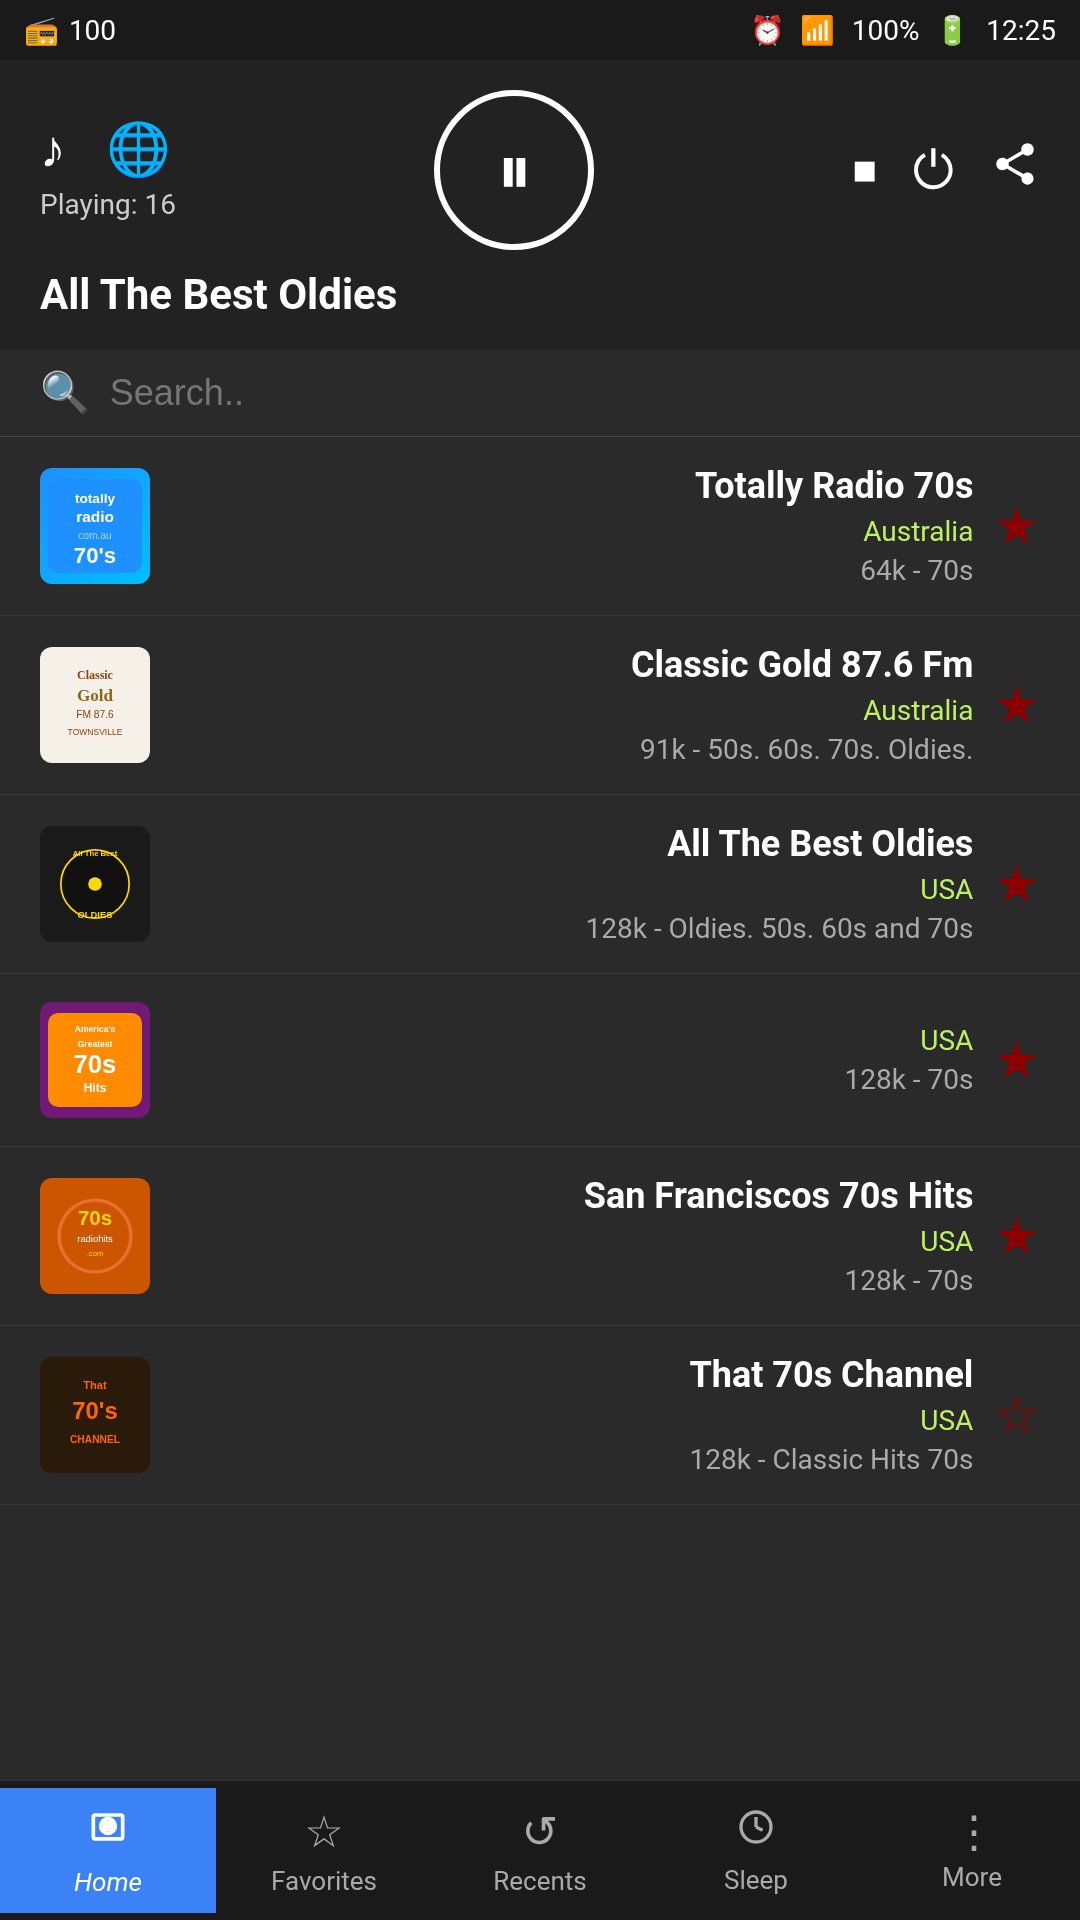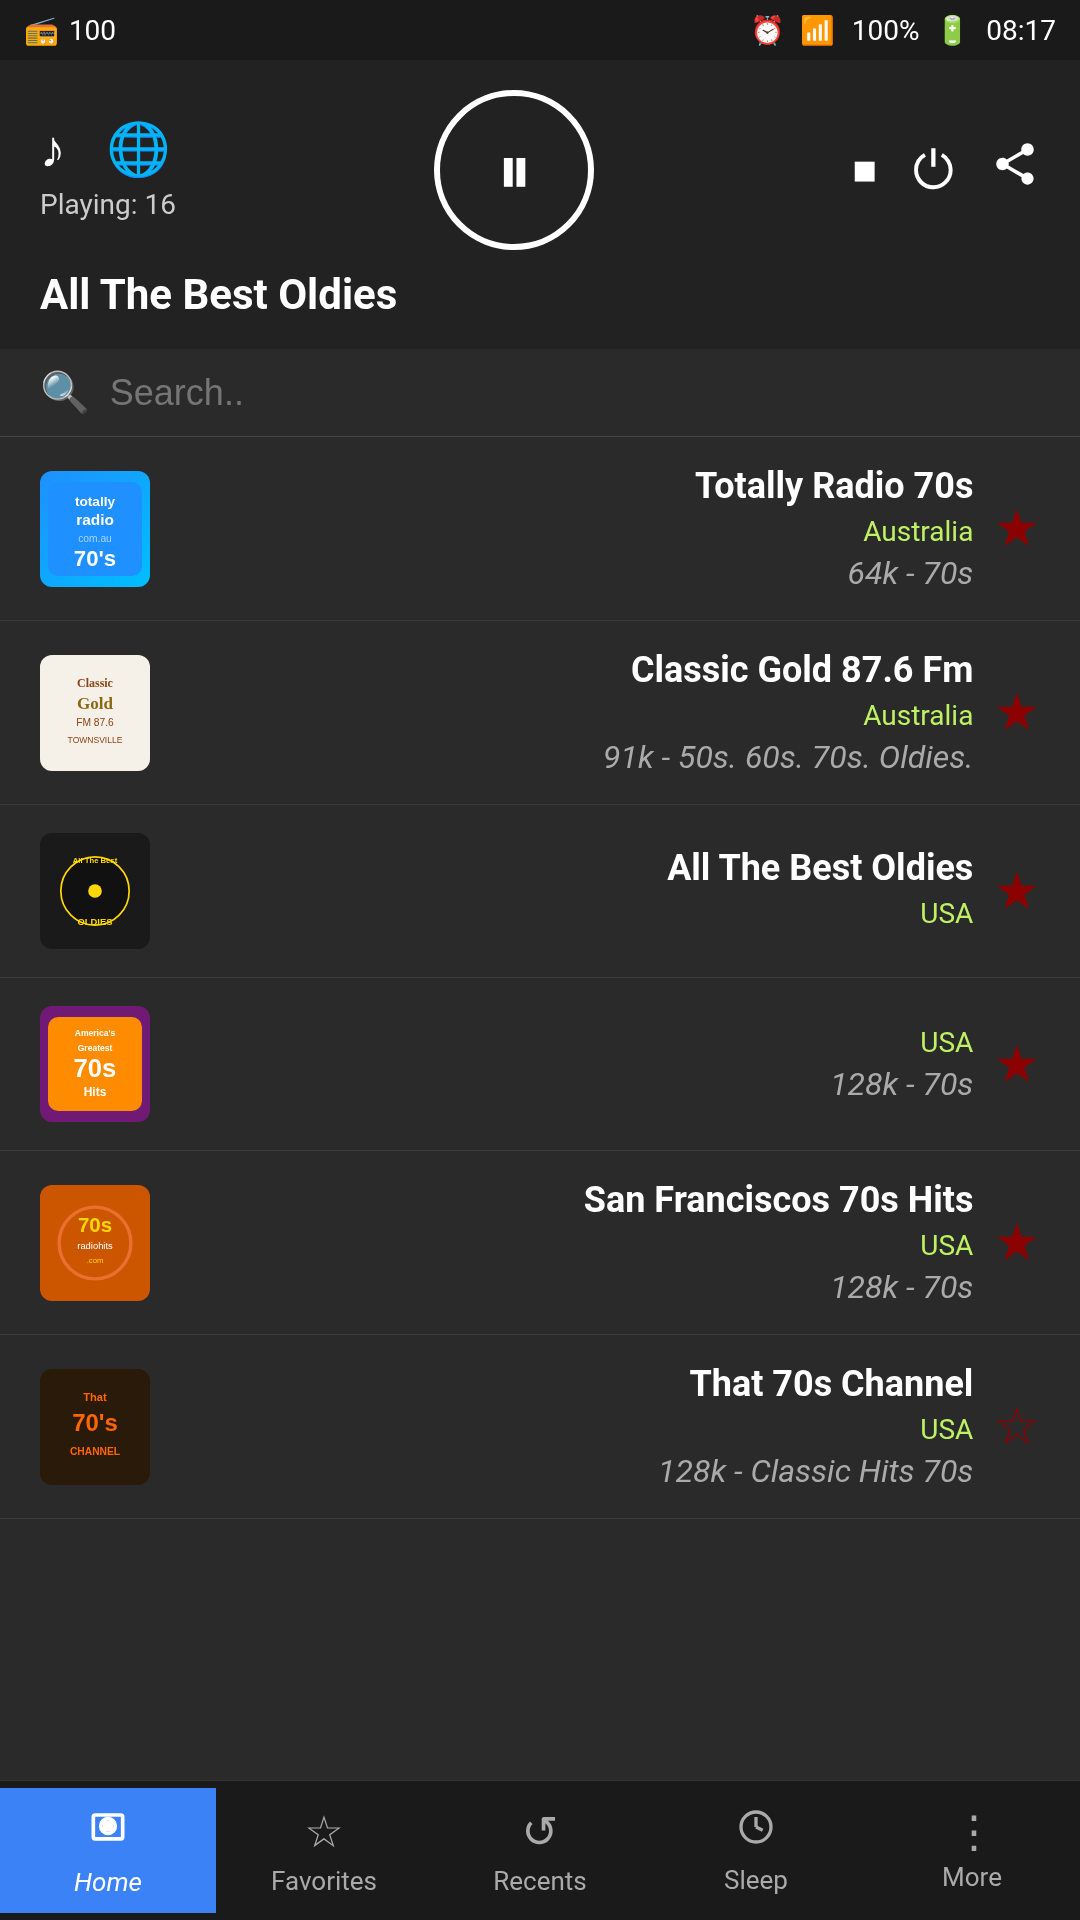--- a/index.html
+++ b/index.html
@@ -164,23 +164,22 @@
       font-weight: bold;
       color: #fff;
       margin-bottom: 8px;
     }
     .station-country {
       font-size: 28px;
       color: #bef264;
       margin-bottom: 6px;
     }
     .station-bitrate {
-      font-size: 32px;
+      font-size: 28px;
       color: #aaa;
-      font-style: italic;
     }
     .star-icon {
       font-size: 52px;
       cursor: pointer;
       margin-left: 20px;
       flex-shrink: 0;
     }
     .star-filled { color: #8b0000; }
     .star-empty { color: #8b0000; }
 
@@ -237,21 +236,21 @@
 <div class="status-bar">
   <div class="status-left">
     <span style="font-size:28px;">📻</span>
     <span>100</span>
   </div>
   <div class="status-right">
     <span>⏰</span>
     <span>📶</span>
     <span>100%</span>
     <span>🔋</span>
-    <span>08:17</span>
+    <span>12:25</span>
   </div>
 </div>
 
 <div class="player-header">
   <div class="player-controls-row">
 
     <div class="player-left">
       <div class="player-icons-row">
         <span class="music-note-icon">♪</span>
         <span class="globe-icon">🌐</span>
@@ -332,20 +331,21 @@
           <circle cx="55" cy="55" r="40" fill="#111" stroke="#ffd700" stroke-width="2"></circle>
           <circle cx="55" cy="55" r="8" fill="#ffd700"></circle>
           <text x="55" y="22" text-anchor="middle" font-size="9" font-weight="bold" fill="#ffd700" font-family="Arial">All The Best</text>
           <text x="55" y="95" text-anchor="middle" font-size="11" font-weight="bold" fill="#ffd700" font-family="Arial">OLDIES</text>
         </svg>
       </div>
     </div>
     <div class="station-info">
       <div class="station-name">All The Best Oldies</div>
       <div class="station-country">USA</div>
+      <div class="station-bitrate">128k - Oldies. 50s. 60s and 70s</div>
     </div>
     <span class="star-icon star-filled">★</span>
   </div>
 
   <div class="station-item">
     <div class="station-logo logo-americas">
       <div class="logo-svg">
         <svg width="110" height="110" viewBox="0 0 110 110" xmlns="http://www.w3.org/2000/svg">
           <rect width="110" height="110" rx="12" fill="#ff8c00"></rect>
           <text x="55" y="22" text-anchor="middle" font-size="10" font-weight="bold" fill="#fff" font-family="Arial">America's</text>

